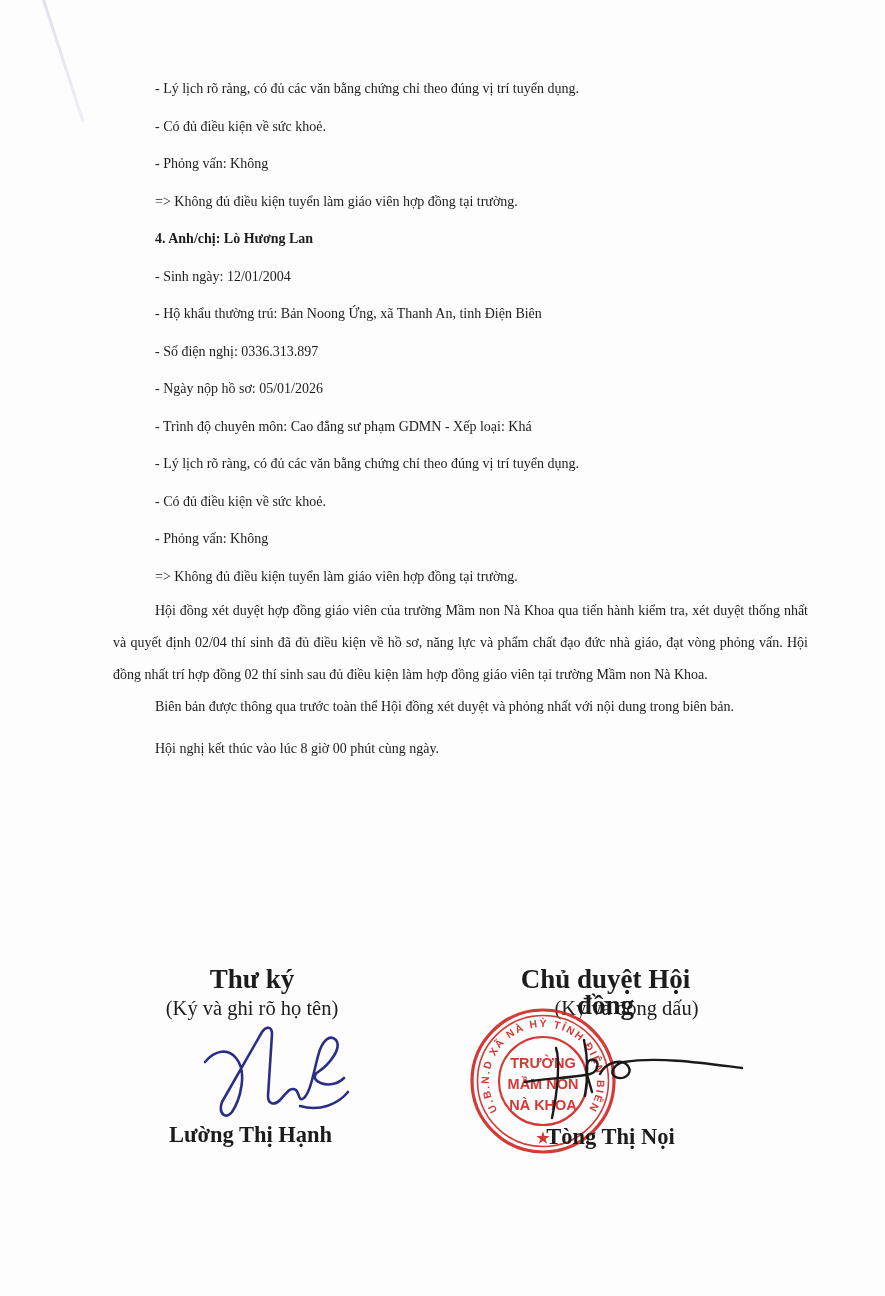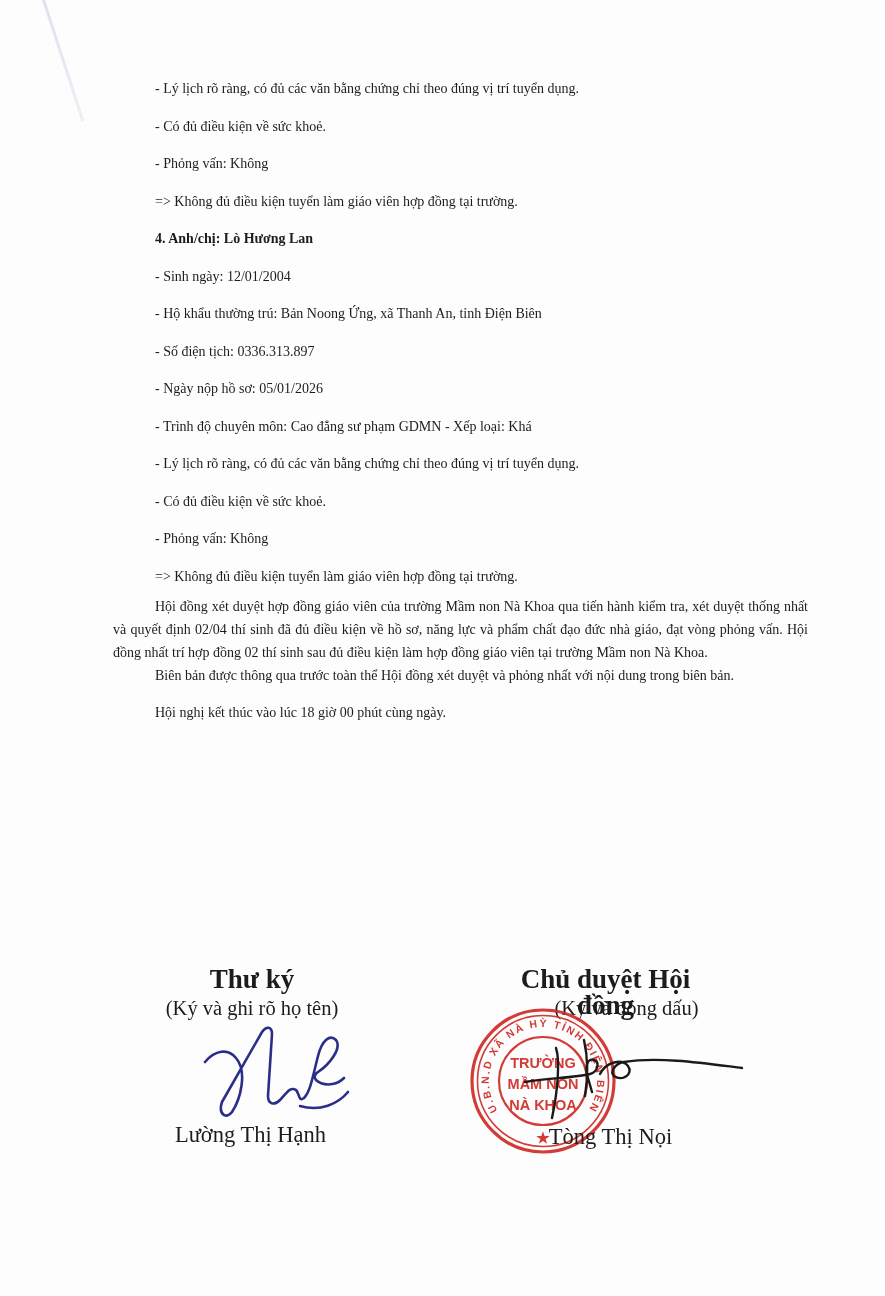--- a/index.html
+++ b/index.html
@@ -20,31 +20,31 @@
     position:absolute;left:113px;top:70px;width:695px;
     font-size:14px;
   }
   .line{
     white-space:nowrap;
     text-indent:42px;
     height:37.5px;line-height:37.5px;
   }
   .bold{font-weight:bold;}
   .para{
-    margin:0;text-align:justify;text-indent:42px;line-height:23px;
+    margin:0;text-align:justify;text-indent:42px;line-height:32px;
   }
   .closing{margin-top:7px;}
   .sig-title{
     position:absolute;text-align:center;font-weight:bold;font-size:27px;line-height:26px;
   }
   .sig-note{
     position:absolute;text-align:center;font-size:20.5px;line-height:24px;
   }
   .sig-name{
-    position:absolute;text-align:center;font-weight:normal;font-size:22.5px;
+    position:absolute;text-align:center;font-weight:bold;font-size:22.5px;
   }
   .sig-svg{position:absolute;}
   .stamp{
     position:absolute;left:468px;top:1006px;width:150px;height:150px;
     opacity:.92;
   }
   .stamp text{font-family:"Liberation Sans", sans-serif;font-weight:bold;}
 </style>
 </head>
 <body>
@@ -54,34 +54,34 @@
   <div class="scan-artifact"></div>
 
   <div class="doc-body">
     <div class="line">- Lý lịch rõ ràng, có đủ các văn bằng chứng chỉ theo đúng vị trí tuyển dụng.</div>
     <div class="line">- Có đủ điều kiện về sức khoẻ.</div>
     <div class="line">- Phỏng vấn: Không</div>
     <div class="line">=&gt; Không đủ điều kiện tuyển làm giáo viên hợp đồng tại trường.</div>
     <div class="line bold">4. Anh/chị: Lò Hương Lan</div>
     <div class="line">- Sinh ngày: 12/01/2004</div>
     <div class="line">- Hộ khẩu thường trú: Bản Noong Ứng, xã Thanh An, tỉnh Điện Biên</div>
-    <div class="line">- Số điện tịch: 0336.313.897</div>
+    <div class="line">- Số điện nghị: 0336.313.897</div>
     <div class="line">- Ngày nộp hồ sơ: 05/01/2026</div>
     <div class="line">- Trình độ chuyên môn: Cao đẳng sư phạm GDMN - Xếp loại: Khá</div>
     <div class="line">- Lý lịch rõ ràng, có đủ các văn bằng chứng chỉ theo đúng vị trí tuyển dụng.</div>
     <div class="line">- Có đủ điều kiện về sức khoẻ.</div>
     <div class="line">- Phỏng vấn: Không</div>
     <div class="line">=&gt; Không đủ điều kiện tuyển làm giáo viên hợp đồng tại trường.</div>
 
     <p class="para">Hội đồng xét duyệt hợp đồng giáo viên của trường Mầm non Nà Khoa qua tiến hành kiểm tra, xét duyệt thống nhất và quyết định 02/04 thí sinh đã đủ điều kiện về hồ sơ, năng lực và phẩm chất đạo đức nhà giáo, đạt vòng phỏng vấn. Hội đồng nhất trí hợp đồng 02 thí sinh sau đủ điều kiện làm hợp đồng giáo viên tại trường Mầm non Nà Khoa.</p>
 
 
     <p class="para">Biên bản được thông qua trước toàn thể Hội đồng xét duyệt và phỏng nhất với nội dung trong biên bản.</p>
 
-    <div class="line closing">Hội nghị kết thúc vào lúc 18 giờ 00 phút cùng ngày.</div>
+    <div class="line closing">Hội nghị kết thúc vào lúc 8 giờ 00 phút cùng ngày.</div>
   </div>
 
   <div class="sig-title" style="left:152px;top:966px;width:200px;">Thư ký</div>
   <div class="sig-note" style="left:132px;top:996px;width:240px;">(Ký và ghi rõ họ tên)</div>
 
   <svg class="sig-svg" style="left:195px;top:1020px;" width="160" height="100" viewBox="0 0 160 100">
     <g fill="none" stroke="#2b2e86" stroke-width="2.6" stroke-linecap="round" stroke-linejoin="round">
       <path d="M 10,42 C 20,30 33,28 41,38 C 53,52 45,80 37,92 C 31,100 23,94 27,82 L 67,12 C 71,6 77,6 77,14 L 73,76 C 73,84 79,86 85,80 C 91,74 95,66 101,70 C 105,74 103,82 109,78 C 115,72 117,60 123,36 C 127,20 135,14 141,20 C 147,28 135,44 123,52 C 111,60 135,72 149,58"></path>
       <path d="M 105,86 C 125,92 143,84 153,72"></path>
     </g>

